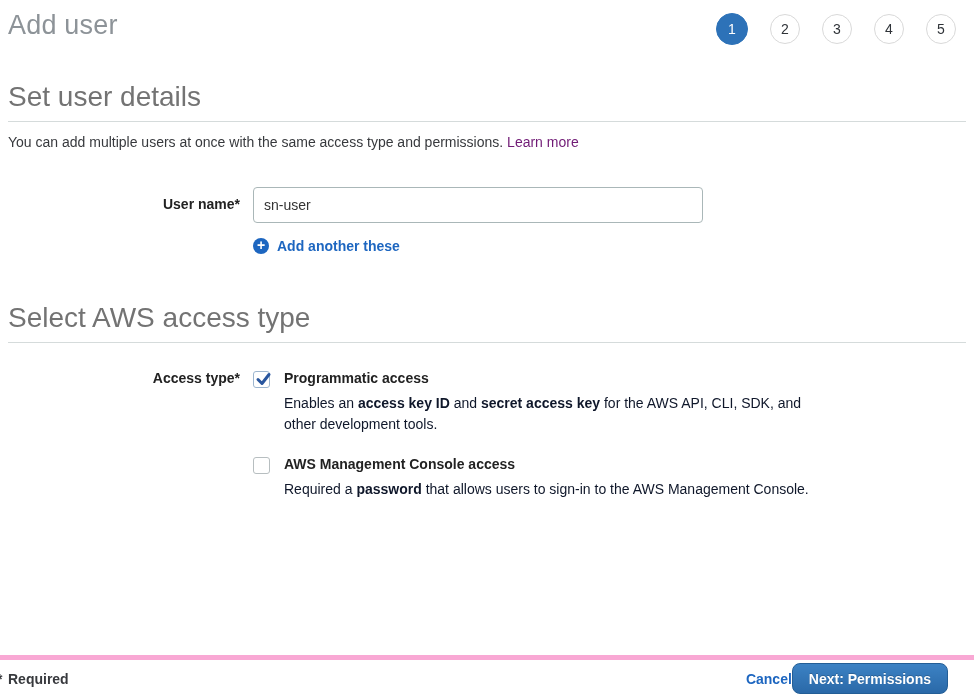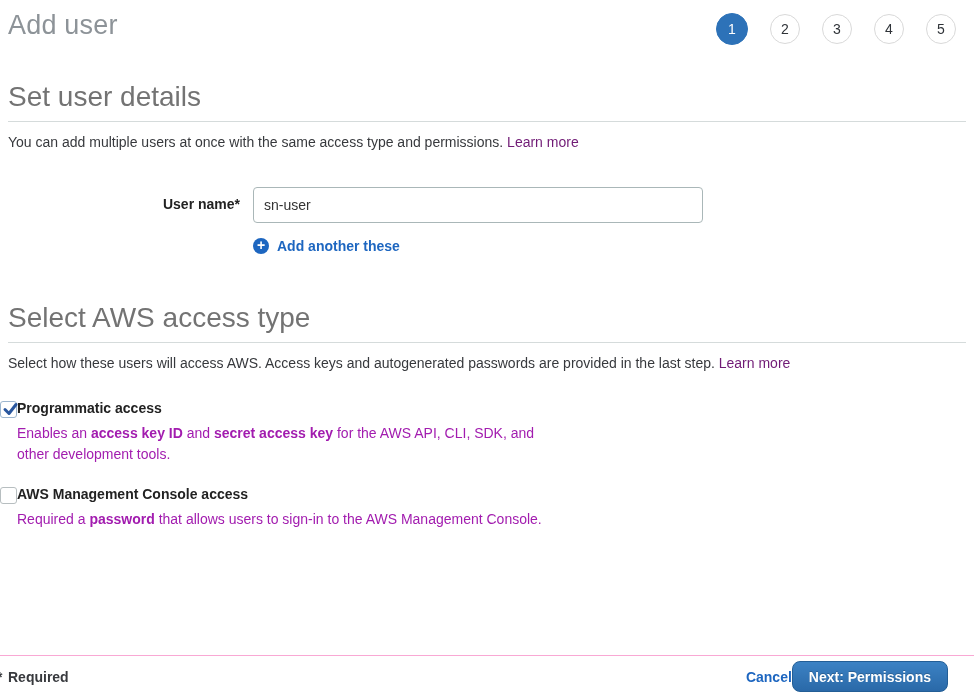--- a/index.html
+++ b/index.html
@@ -31,31 +31,31 @@
   .form-row .form-label.input-label { padding-top: 9px; }
   .text-input { width: 450px; height: 36px; border: 1px solid #aab7b8; border-radius: 4px;
                 padding: 0 10px; font-size: 14px; color: #333; font-family: inherit; outline: none; }
 
   .add-user-row { margin: 15px 0 0 253px; display: flex; align-items: center; gap: 8px; }
   .plus-icon { width: 16px; height: 16px; border-radius: 50%; background: #1d66c0; color: #fff;
                font-size: 14px; line-height: 15px; text-align: center; font-weight: bold; flex: none; cursor: pointer; }
 
   
   .options { display: flex; flex-direction: column; }
-  .option { display: flex; gap: 0; }
+  .option { display: flex; gap: 14px; }
   .option + .option { margin-top: 21px; }
   .checkbox { width: 17px; height: 17px; border: 1px solid #b7bec0; border-radius: 3px; background: #fff;
               margin-top: 1px; flex: none; position: relative; cursor: pointer; }
   .checkbox.checked { border-color: #9db6cf; }
   .checkbox svg { position: absolute; left: 0; top: -2px; }
   .option-title { font-weight: bold; font-size: 14px; color: #222; line-height: 17px; }
-  .option-desc { margin-top: 6px; font-size: 14px; color: #a21caf; line-height: 21px; max-width: 528px; }
+  .option-desc { margin-top: 6px; font-size: 14px; color: #0f172a; line-height: 21px; max-width: 528px; }
 
   
-  .footer { position: absolute; left: 0; right: 0; top: 655px; bottom: 0; border-top: 1px solid #f9a8d4;
+  .footer { position: absolute; left: 0; right: 0; top: 655px; bottom: 0; border-top: 5px solid #f9a8d4;
             background: #fff; display: flex; align-items: center; justify-content: space-between;
             padding: 0 26px 0 8px; }
   .footer-left { position: relative; font-weight: bold; font-size: 14px; color: #37393d; }
   .req-star { position: absolute; left: -11px; top: 0; font-weight: bold; }
   .footer-right { display: flex; align-items: center; }
   .next-btn { background: linear-gradient(#3c82c4, #2a69a8); border: 1px solid #235e96; border-radius: 8px;
               color: #fff; font-weight: bold; font-size: 14px; font-family: inherit; padding: 0 16px;
               height: 31px; cursor: pointer; text-shadow: 0 -1px 0 rgba(0,0,0,0.2); }
 </style>
 </head>
@@ -86,26 +86,23 @@
     <input class="text-input" type="text" value="sn-user" style="">
   </div>
 
   <div class="add-user-row">
     <span class="plus-icon">+</span>
     <a class="link-bold" href="#">Add another these</a>
   </div>
 
   <h2 class="section-heading second">Select AWS access type</h2>
   <div class="rule"></div>
-  <p class="section-desc">
-    <span>Select how these users will access AWS. Access keys and autogenerated passwords are provided in the last step.</span>
-    <a class="link" href="#">Learn more</a>
-  </p>
 
   <div class="form-row access-row">
+    <label class="form-label">Access type*</label>
     <div class="options">
 
       <div class="option">
         <span class="checkbox checked">
           <svg width="19" height="19" viewBox="0 0 19 19">
             <path d="M4 9.5 L8 13.5 L15 4.5" stroke="#29569e" stroke-width="3" fill="none" stroke-linecap="round" stroke-linejoin="round"></path>
           </svg>
         </span>
         <div class="option-body">
           <div class="option-title">Programmatic access</div>

